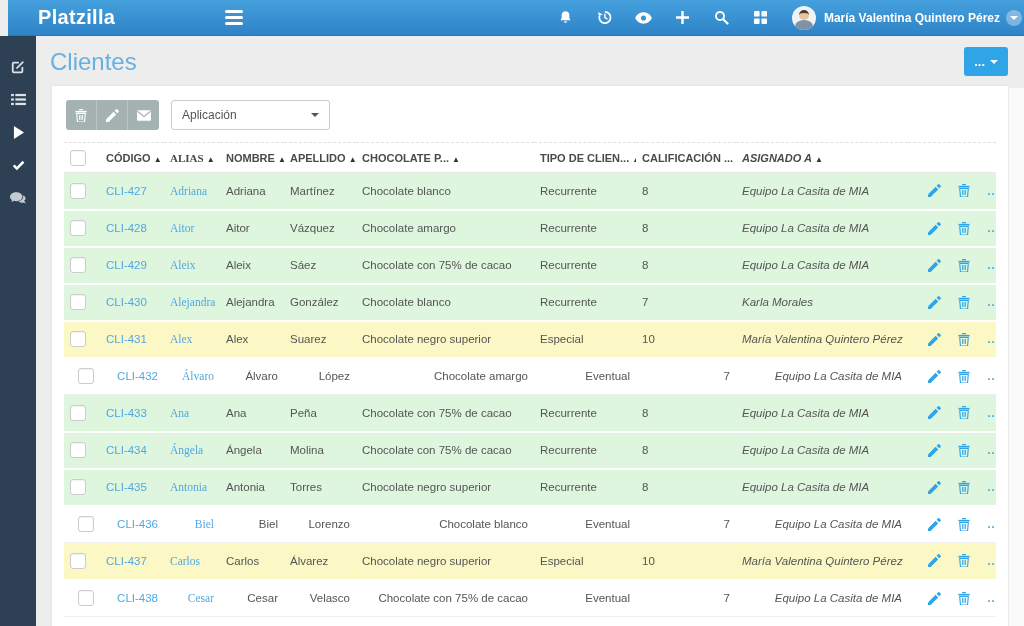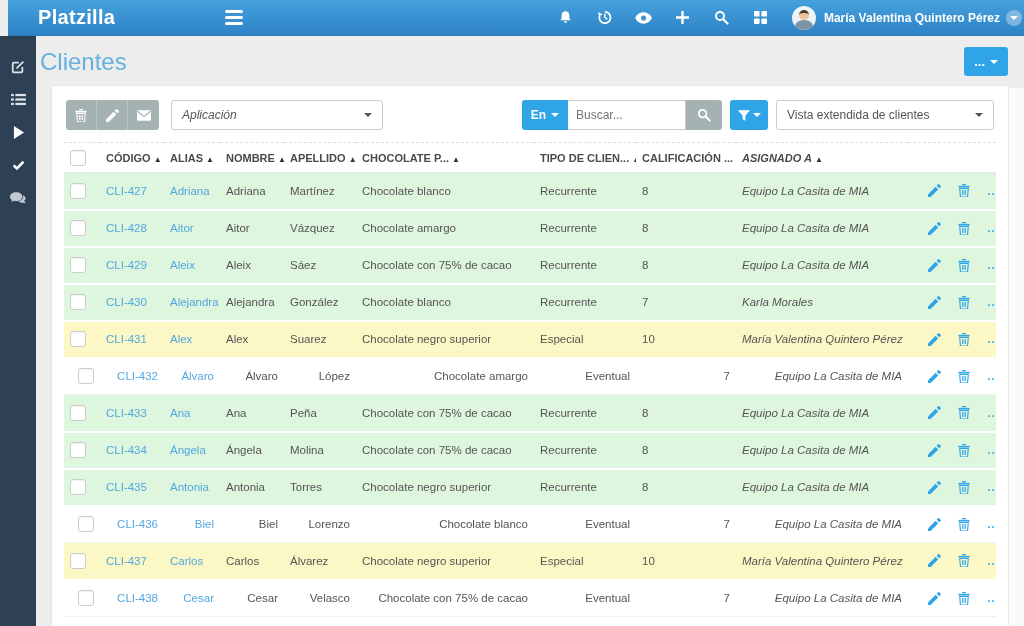--- a/index.html
+++ b/index.html
@@ -27,59 +27,59 @@
   .avatar .body{position:absolute; left:3px; top:14px; width:18px; height:12px; border-radius:50% 50% 0 0; background:#7e93a6;}
   .user-name{color:#fff; font-size:12px; font-weight:bold; margin-right:6px; white-space:nowrap;}
   .user-caret{width:16px; height:16px; border-radius:50%; background:rgba(255,255,255,.35); display:flex; align-items:center; justify-content:center; margin-right:10px; cursor:pointer;}
 
   
   .sidebar{position:absolute; top:36px; left:0; width:36px; height:590px; background:var(--sidebar-bg); z-index:20; display:flex; flex-direction:column; align-items:center; padding-top:14px;}
   .side-item{width:36px; height:33px; display:flex; align-items:center; justify-content:center; color:#dde3e8; cursor:pointer;}
 
   
   .main{position:absolute; top:36px; left:36px; width:988px; height:590px;}
-  .page-header{display:flex; align-items:center; justify-content:space-between; padding:11px 16px 10px 4px;}
+  .page-header{display:flex; align-items:center; justify-content:space-between; padding:11px 16px 10px 14px;}
   .page-title{color:var(--title-blue); font-size:24px; font-weight:normal;}
   .header-actions{display:flex; gap:5px;}
   .btn{border:none; border-radius:3px; font-size:13px; cursor:pointer; font-family:inherit;}
   .btn-create{background:var(--green-button); color:#fff; padding:7px 13px; display:flex; align-items:center; gap:7px; font-weight:bold;}
   .btn-more{background:var(--accent-blue); color:#fff; padding:7px 10px; display:flex; align-items:center; gap:5px; font-weight:bold;}
 
   .caret{display:inline-block; width:0; height:0; border-left:4px solid transparent; border-right:4px solid transparent; border-top:4px solid #fff;}
   .caret.dark{border-top-color:#555;}
 
   .card{background:#fff; margin:0 16px; height:calc(100% - 50px); padding:12px 12px 0 12px; box-shadow:0 0 2px rgba(0,0,0,.08);}
 
   
   .toolbar{display:flex; align-items:center; justify-content:space-between; padding:2px 2px 12px 2px;}
   .toolbar-left,.toolbar-right{display:flex; align-items:center;}
   .bulk-group{display:flex; margin-right:12px;}
   .bulk-btn{width:31px; height:30px; background:var(--muted-button); color:#fff; display:flex; align-items:center; justify-content:center; cursor:pointer; border-right:1px solid #b9c4c4;}
   .bulk-btn:first-child{border-radius:3px 0 0 3px;}
   .bulk-btn:last-child{border-radius:0 3px 3px 0; border-right:none;}
   .select{height:30px; background:#fff; border:1px solid #ccc; border-radius:3px; display:flex; align-items:center; justify-content:space-between; padding:0 10px; font-size:12px; color:#555; cursor:pointer;}
-  .select-app{width:212px;font-style:italic;}
+  .select-app{width:159px;}
   .select-view{width:218px;}
   .btn-en{height:30px; background:var(--accent-blue); color:#fff; border-radius:3px 0 0 3px; padding:0 9px; font-size:12px; font-weight:bold; display:flex; align-items:center; gap:5px; cursor:pointer;}
   .search-input{height:30px; width:118px; border:1px solid #ccc; border-left:none; padding:0 8px; font-size:12px; color:#555; font-family:inherit; outline:none;}
   .search-btn{height:30px; width:36px; background:var(--muted-button); border-radius:0 3px 3px 0; display:flex; align-items:center; justify-content:center; color:#fff; cursor:pointer;}
   .filter-btn{height:30px; width:38px; background:var(--accent-blue); border-radius:3px; margin:0 8px; display:flex; align-items:center; justify-content:center; gap:3px; color:#fff; cursor:pointer;}
 
   
   table{width:100%; border-collapse:collapse; table-layout:fixed; font-size:11.5px;}
   th,td{text-align:left; overflow:hidden; white-space:nowrap;}
   thead th{font-size:11px; color:#4a4a4a; font-weight:bold; height:30px; padding:0 6px; border-top:1px dashed #e0e0e0; border-bottom:1px solid #e6e6e6;}
   thead th .sort{font-size:8px; color:#333; margin-left:3px; cursor:pointer;}
   td{height:37px; padding:0 6px; color:#555; border-bottom:2px solid #fff;}
   tr.row-green td{background:var(--row-green);}
   tr.row-yellow td{background:var(--row-yellow);}
   tr.row-white td{background:#fff; border-bottom:1px solid #f0f0f0;text-align:right;}
   th:nth-child(1),td:nth-child(1){width:36px;}
   th:nth-child(2),td:nth-child(2){width:64px;}
-  th:nth-child(3),td:nth-child(3){width:56px;}
+  th:nth-child(3),td:nth-child(3){width:56px;font-family:Liberation Serif, serif;}
   th:nth-child(4),td:nth-child(4){width:64px;}
   th:nth-child(5),td:nth-child(5){width:72px;}
   th:nth-child(6),td:nth-child(6){width:178px;}
   th:nth-child(7),td:nth-child(7){width:102px;}
   th:nth-child(8),td:nth-child(8){width:100px;}
   th:nth-child(9),td:nth-child(9){width:172px;font-style:italic;}
   a.link{color:var(--link-blue); text-decoration:none; cursor:pointer;}
   .checkbox{display:inline-block; width:16px; height:16px; background:#fff; border:1px solid #ccc; border-radius:3px; vertical-align:middle; cursor:pointer; box-shadow:inset 0 1px 1px rgba(0,0,0,.05);}
   .c-actions{text-align:right;}
   .act{display:inline-flex; align-items:center; color:var(--accent-blue); cursor:pointer; margin-left:14px; vertical-align:middle;}
@@ -220,43 +220,20 @@
                 <rect width="16" height="12" rx="1.4" fill="#fff"></rect>
                 <path d="M.6 1.2 8 7l7.4-5.8" stroke="#a4b2b2" stroke-width="1.4" fill="none"></path>
               </svg>
           </div>
         </div>
         <div class="select select-app">
           <span>Aplicación</span>
             <span class="caret dark"></span>
         </div>
       </div>
-      <div class="toolbar-right">
-        <div class="btn-en">
-          <span>En</span>
-            <span class="caret"></span>
-        </div>
-        <input class="search-input" placeholder="Buscar..." style="">
-        <div class="search-btn">
-          <svg width="14" height="14" viewBox="0 0 16 16">
-              <circle cx="6.4" cy="6.4" r="4.3" fill="none" stroke="#fff" stroke-width="2"></circle>
-              <path d="M9.8 9.8l4.6 4.6" stroke="#fff" stroke-width="2.4" stroke-linecap="round"></path>
-            </svg>
-        </div>
-        <div class="filter-btn">
-          <svg width="12" height="11" viewBox="0 0 14 12">
-              <path d="M0 0h14L8.6 6.3V12L5.4 10.4V6.3z" fill="#fff"></path>
-            </svg>
-          <span class="caret"></span>
-        </div>
-        <div class="select select-view">
-          <span>Vista extendida de clientes</span>
-            <span class="caret dark"></span>
-        </div>
-      </div>
     </div>
 
     <table>
       <thead>
         <tr id="header-row">
           <th><span class="checkbox"></span></th>
           <th><span>CÓDIGO</span><span class="sort">▲</span></th>
             <th><span>ALIAS</span><span class="sort">▲</span></th>
             <th><span>NOMBRE</span><span class="sort">▲</span></th>
             <th><span>APELLIDO</span><span class="sort">▲</span></th>

